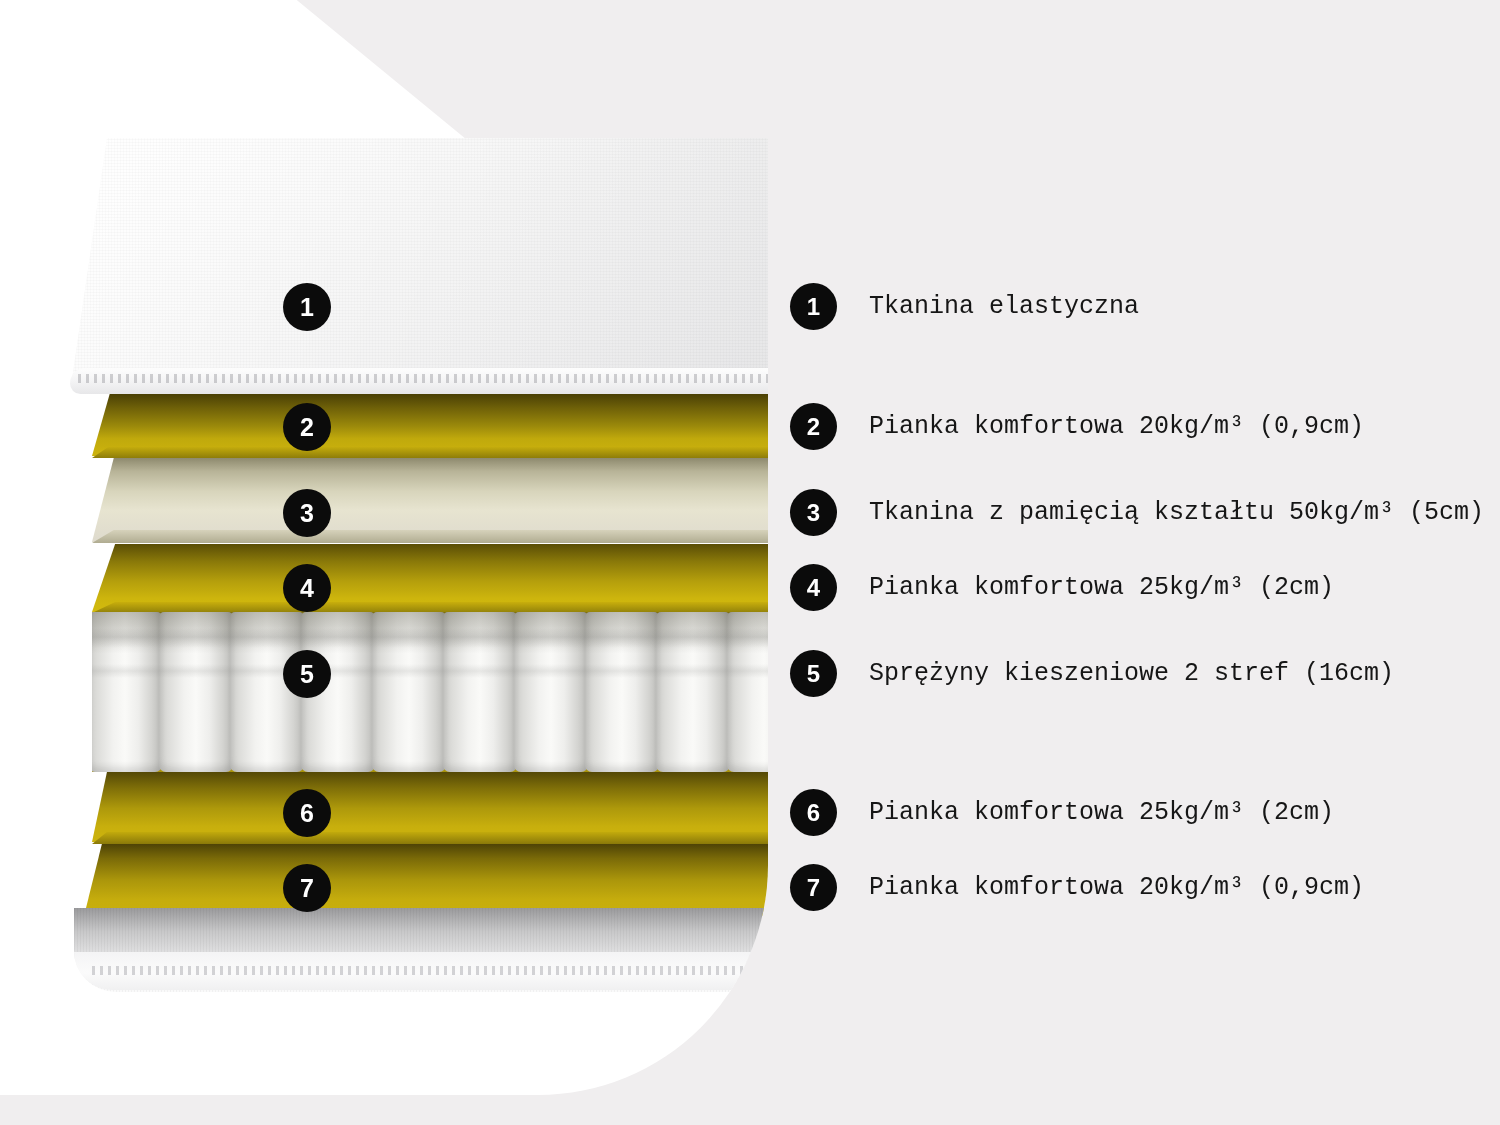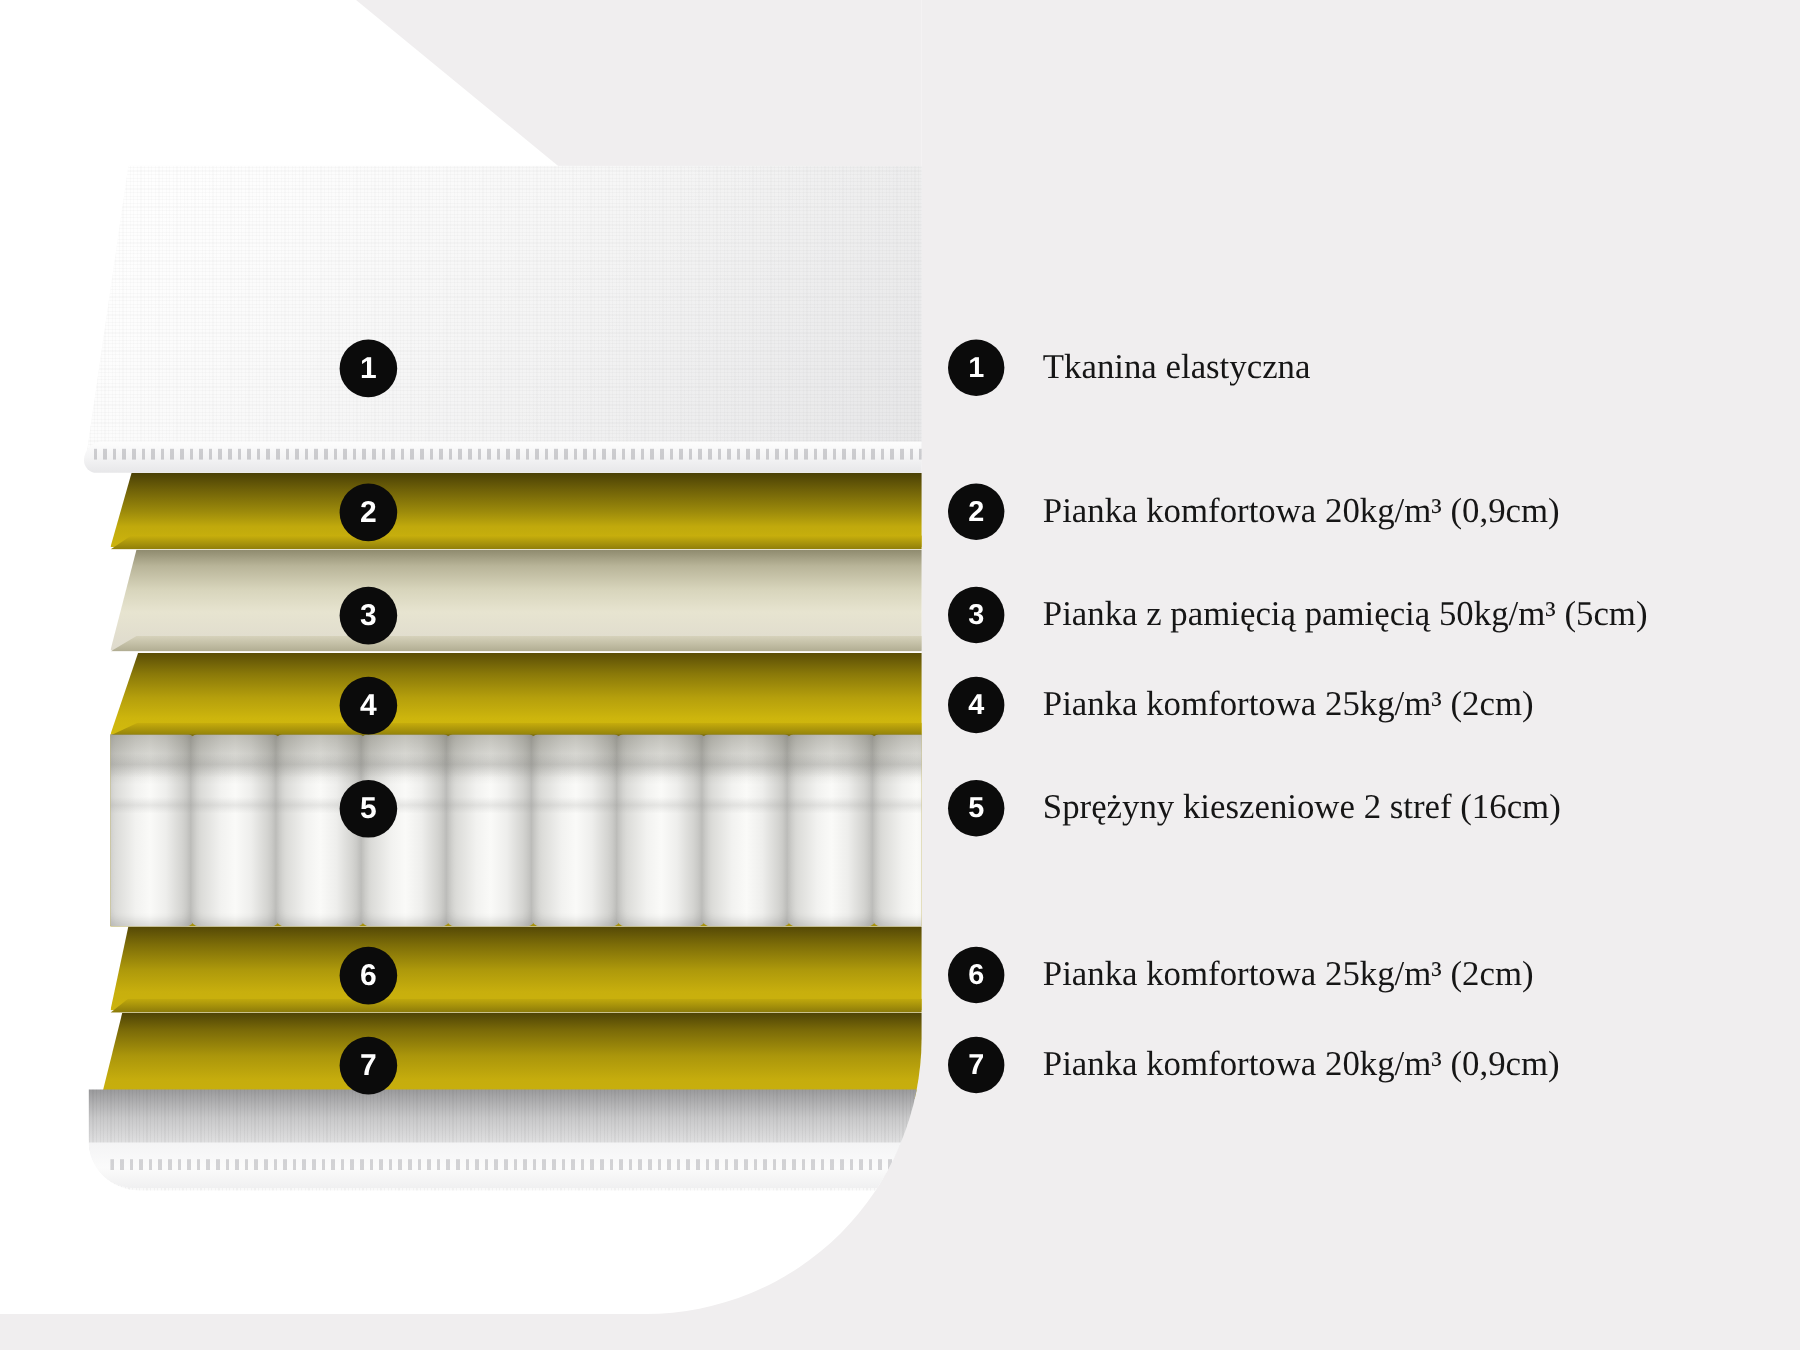--- a/index.html
+++ b/index.html
@@ -190,22 +190,22 @@
     position:absolute;left:0;display:flex;align-items:center;gap:32px;
   }
   .legend-badge{
     flex:0 0 auto;width:47px;height:47px;border-radius:50%;
     background:#0b0b0b;color:#ffffff;
     display:flex;align-items:center;justify-content:center;
     font-size:24px;font-weight:600;
     font-family:"Liberation Sans", sans-serif;
   }
   .legend-label{
-    font-size:29px;color:#161616;font-weight:500;white-space:nowrap;
-    font-family:Liberation Serif, serif;
+    font-size:25px;color:#161616;font-weight:500;white-space:nowrap;
+    font-family:Liberation Mono, monospace;
   }
 </style>
 </head>
 <body>
 
 <div id="stage">
 
   <div id="photo-plate">
     <div id="bg-wedge"></div>
 
@@ -266,21 +266,21 @@
       <div class="legend-row" style="top: 283px;">
         <div class="legend-badge">1</div>
         <div class="legend-label">Tkanina elastyczna</div>
       </div>
       <div class="legend-row" style="top: 403px;">
         <div class="legend-badge">2</div>
         <div class="legend-label">Pianka komfortowa 20kg/m³ (0,9cm)</div>
       </div>
       <div class="legend-row" style="top: 489px;">
         <div class="legend-badge">3</div>
-        <div class="legend-label">Pianka z pamięcią pamięcią 50kg/m³ (5cm)</div>
+        <div class="legend-label">Tkanina z pamięcią kształtu 50kg/m³ (5cm)</div>
       </div>
       <div class="legend-row" style="top: 564px;">
         <div class="legend-badge">4</div>
         <div class="legend-label">Pianka komfortowa 25kg/m³ (2cm)</div>
       </div>
       <div class="legend-row" style="top: 650px;">
         <div class="legend-badge">5</div>
         <div class="legend-label">Sprężyny kieszeniowe 2 stref (16cm)</div>
       </div>
       <div class="legend-row" style="top: 789px;">

